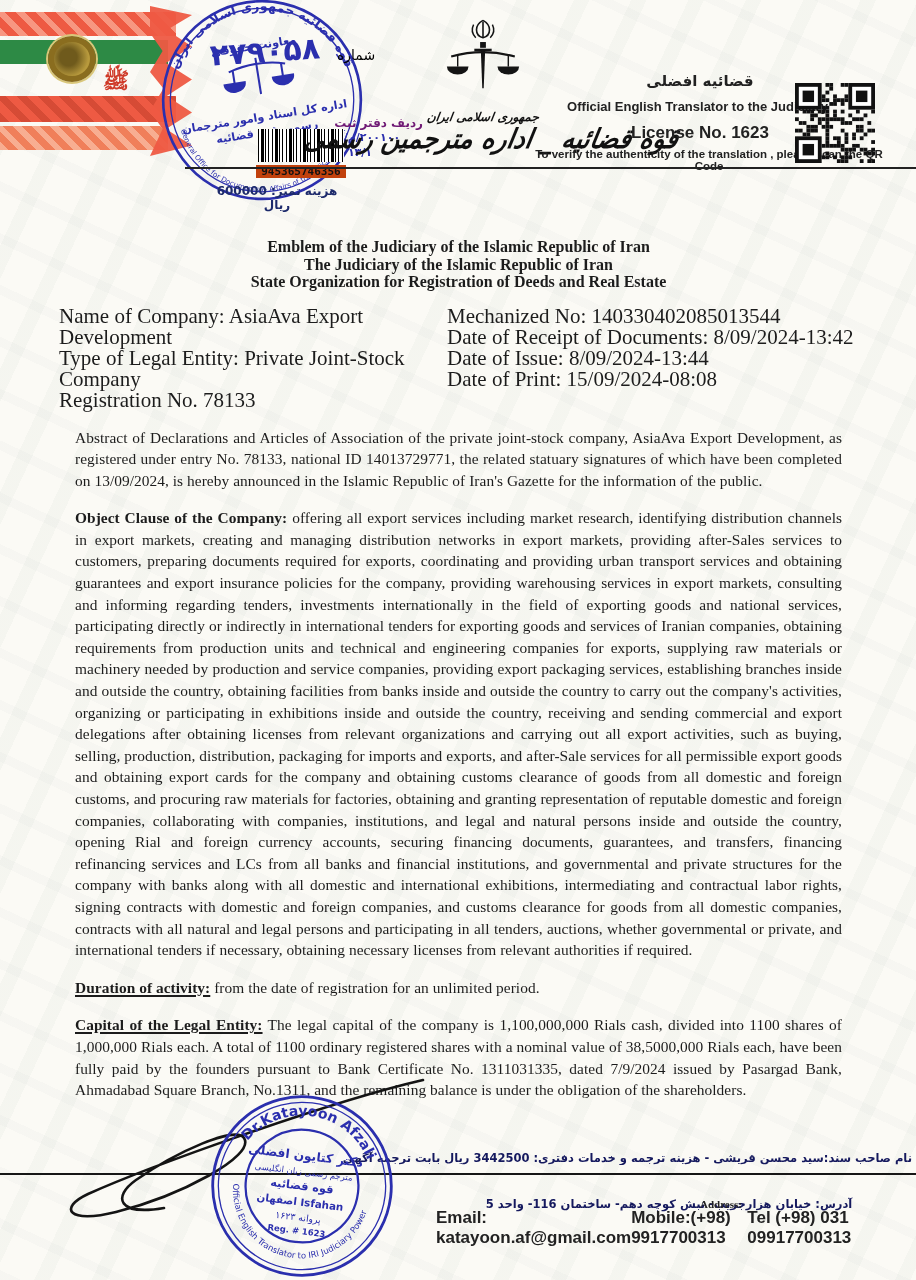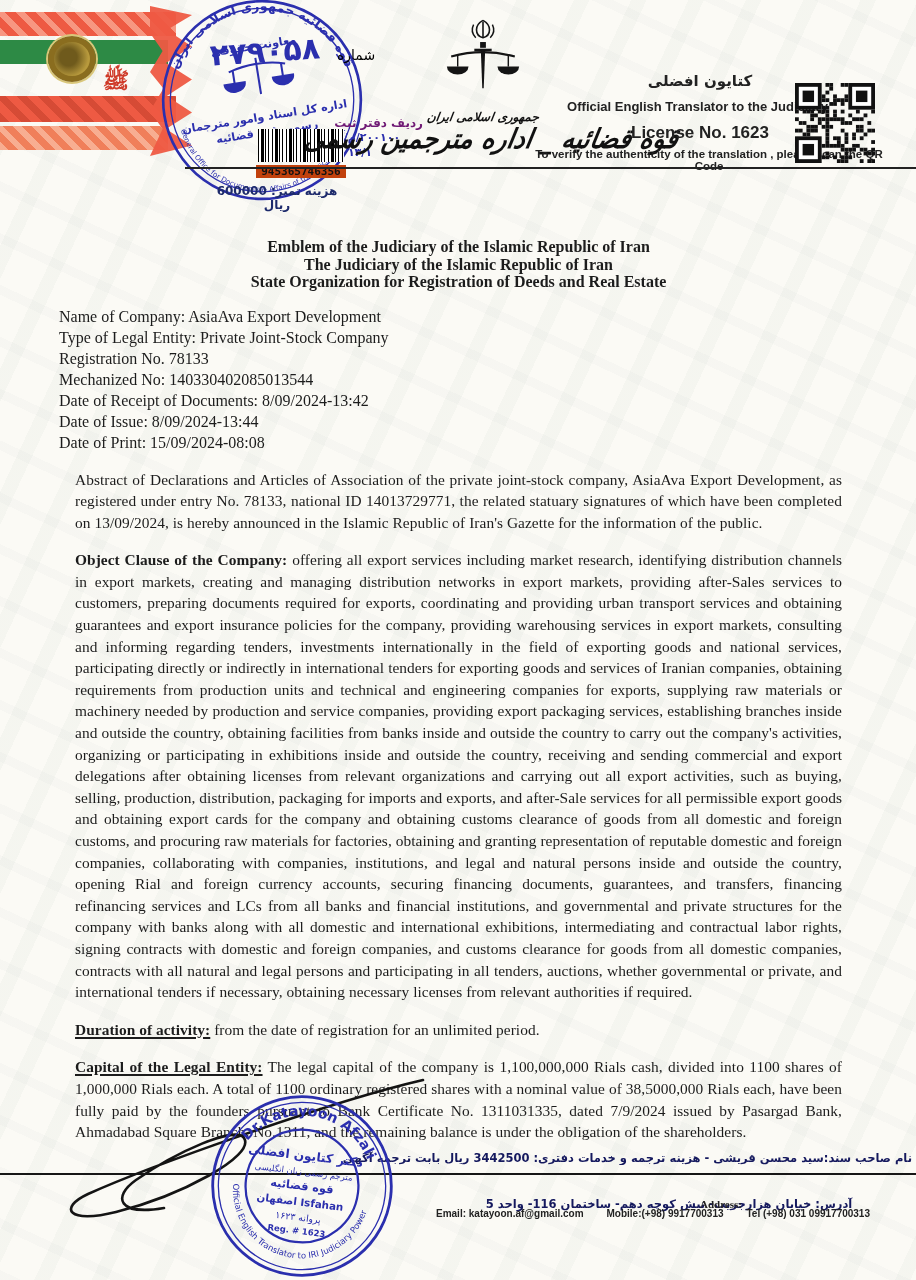--- a/index.html
+++ b/index.html
@@ -62,40 +62,40 @@
   .tr-license{left:620px;top:123px;width:160px;text-align:center;font-size:17px;font-weight:bold;
      font-family:"Liberation Sans",sans-serif;color:#222;}
   .tr-qrnote{left:520px;top:148px;width:378px;text-align:center;font-size:11.5px;font-weight:bold;
      font-family:"Liberation Sans",sans-serif;color:#222;}
   .qr{left:793px;top:83px;width:84px;height:80px;}
   .hr-top{left:185px;top:167px;width:731px;height:2px;background:#222;}
 
   
   .main{left:59px;top:238px;width:799px;}
   .title-block{text-align:center;font-weight:bold;font-size:16px;line-height:17.5px;}
-  .company-info{display:flex;margin-top:15px;margin-bottom:4px;font-size:16px;line-height:21px;flex-direction:column;}
+  .company-info{display:flex;margin-top:15px;margin-bottom:4px;font-size:21px;line-height:21px;}
   .ci-left{width:388px;}
   .ci-right{flex:1;}
   .para{margin:16px;font-size:15.4px;line-height:21.6px;text-align:justify;letter-spacing:.05px;}
   .lbl{font-weight:bold;}
   .ul{text-decoration:underline;text-decoration-thickness:1.5px;text-underline-offset:2px;}
 
   
   .signature{left:28px;top:1072px;width:420px;height:170px;}
   .signature path{fill:none;stroke:#141414;stroke-width:2.6;stroke-linecap:round;}
   .seal{left:203px;top:1092px;width:198px;height:188px;transform:rotate(7deg);}
   .seal circle{fill:none;stroke:#2b2fae;}
   .seal text{fill:#2b2fae;font-family:"DejaVu Sans",sans-serif;}
   .owner-line{left:230px;top:1151px;width:682px;text-align:right;font-size:11.5px;font-weight:bold;
      color:#15195e;white-space:nowrap;overflow:hidden;}
   .hr-bottom{left:0;top:1173px;width:916px;height:2px;background:#161616;}
   .addr-fa{left:430px;top:1182px;width:478px;text-align:center;font-size:11.5px;font-weight:bold;color:#15195e;margin-top:15px;}
   .addr-en{left:700px;top:1198px;width:160px;text-align:left;font-size:11px;font-weight:bold;color:#222;}
   .contact{left:436px;top:1208px;width:434px;display:flex;justify-content:space-between;
-     font-size:10px;font-weight:bold;font-family:"Liberation Sans",sans-serif;color:#222;}
+     font-size:17px;font-weight:bold;font-family:"Liberation Sans",sans-serif;color:#222;}
 </style>
 </head>
 <body>
 
 <div class="page">
   <div class="texture"></div>
 
   <div class="abs flag-stamp">
     <div class="fs-stripe fs-r1"></div>
     <div class="fs-stripe fs-green"></div>
@@ -145,21 +145,21 @@
     <path class="fill" d="M57 47 L63 47 L61 100 L59 100 Z"></path>
     <path d="M16 56 Q60 44 104 56" stroke-width="3"></path>
     <line x1="25" y1="54" x2="25" y2="70" stroke-width="2"></line>
     <line x1="95" y1="54" x2="95" y2="70" stroke-width="2"></line>
     <path class="fill" d="M10 70 A15 11 0 0 0 40 70 Z"></path>
     <path class="fill" d="M80 70 A15 11 0 0 0 110 70 Z"></path>
   </svg>
   <div class="abs emblem-country fa">جمهوری اسلامی ایران</div>
   <div class="abs emblem-office fa">قوه قضائیه _ اداره مترجمین رسمی</div>
 
-  <div class="abs tr-name fa">کتایون افضلی</div>
+  <div class="abs tr-name fa">قضائیه افضلی</div>
   <div class="abs tr-title">Official English Translator to the Judiciary</div>
   <div class="abs tr-license">License No. 1623</div>
   <div class="abs tr-qrnote">To verify the authenticity of the translation , please scan the QR Code</div>
   <svg id="qr-svg" class="abs qr" viewBox="0 0 84 84">
       <rect x="32" y="0" width="4" height="4" fill="#111"></rect>
       <rect x="36" y="0" width="4" height="4" fill="#111"></rect>
       <rect x="48" y="0" width="4" height="4" fill="#111"></rect>
       <rect x="52" y="0" width="4" height="4" fill="#111"></rect>
       <rect x="36" y="4" width="4" height="4" fill="#111"></rect>
       <rect x="32" y="8" width="4" height="4" fill="#111"></rect>

